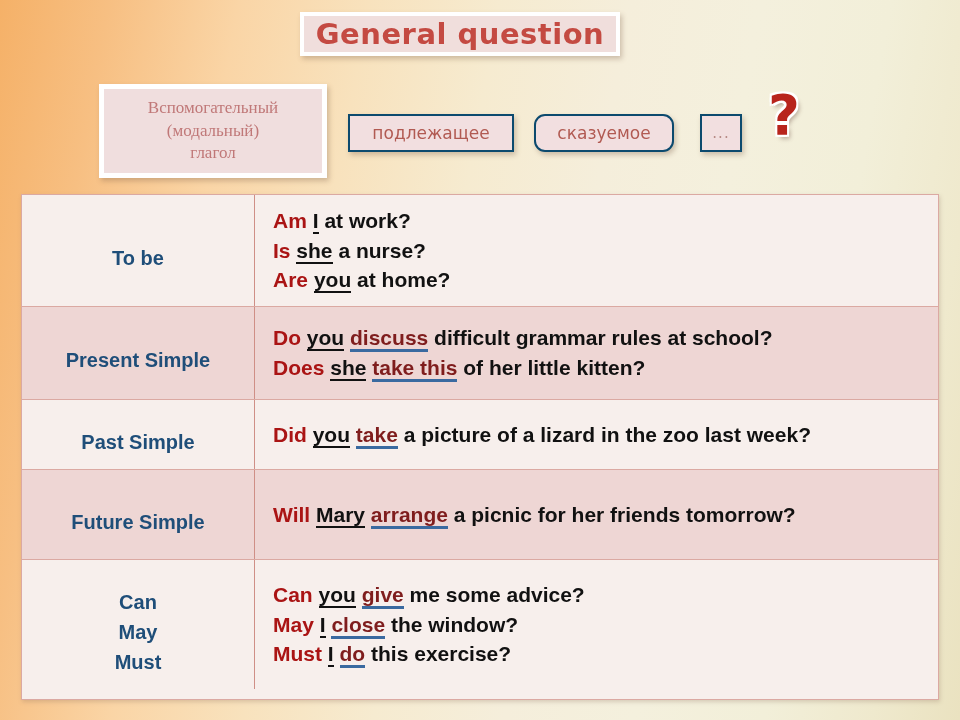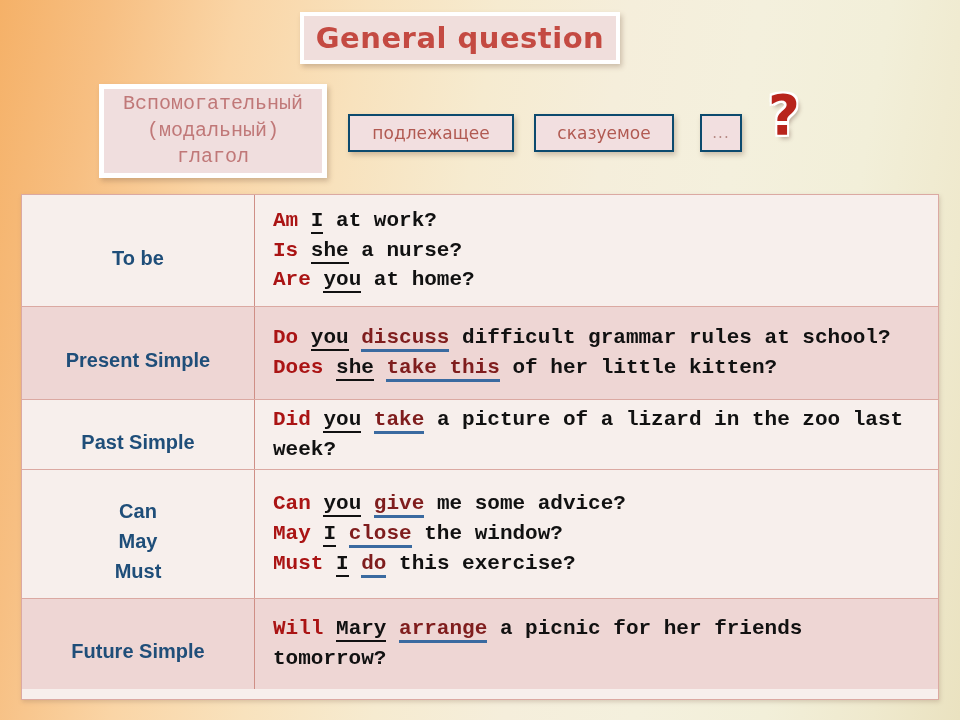--- a/index.html
+++ b/index.html
@@ -24,21 +24,21 @@
       #eae2c0 100%);
     position: relative;
   }
 
   
   .title-box {
     position: absolute;
     left: 300px;
     top: 12px;
     width: 320px;
-    height: 52px;
+    height: 44px;
     background: #f0dedc;
     border: 4px solid #ffffff;
     box-sizing: border-box;
     box-shadow: 2px 3px 5px rgba(120, 90, 70, 0.33);
     display: flex;
     align-items: center;
     justify-content: center;
   }
   .title-text {
     font-family: "DejaVu Sans", sans-serif;
@@ -59,22 +59,22 @@
     background: #f0dede;
     border: 5px solid #ffffff;
     box-sizing: border-box;
     box-shadow: 2px 3px 5px rgba(120, 90, 70, 0.33);
     display: flex;
     flex-direction: column;
     align-items: center;
     justify-content: center;
   }
   .legend-aux span {
-    font-family: Liberation Mono, monospace;
-    font-size: 20px;
+    font-family: Liberation Serif, serif;
+    font-size: 17px;
     color: #c07878;
     line-height: 1.32;
     text-align: center;
     white-space: nowrap;
   }
 
   .legend-chip {
     position: absolute;
     background: #f2dfe0;
     border: 2px solid #0c4a6e;
@@ -84,21 +84,21 @@
     align-items: center;
     justify-content: center;
   }
   .legend-chip span {
     font-family: "DejaVu Sans", sans-serif;
     font-size: 17px;
     color: #b15a52;
     white-space: nowrap;
   }
   .chip-subject { left: 348px; top: 114px; width: 166px; height: 38px; }
-  .chip-predicate { left: 534px; top: 114px; width: 140px; height: 38px; }
+  .chip-predicate { left: 534px; top: 114px; width: 140px; height: 38px; border-radius: 11px; }
   .chip-ellipsis { left: 700px; top: 114px; width: 42px; height: 38px; }
   .chip-ellipsis span { font-size: 15px; color: #b78b86; letter-spacing: 1px; }
 
   .qmark {
     position: absolute;
     left: 768px;
     top: 88px;
     font-family: "DejaVu Sans", sans-serif;
     font-size: 55px;
     font-weight: bold;
@@ -157,21 +157,21 @@
 
   .tcell-body {
     flex: 1 1 auto;
     box-sizing: border-box;
     padding: 12px 10px 12px 18px;
     display: flex;
     flex-direction: column;
     justify-content: center;
   }
   .sentence {
-    font-family: Liberation Mono, monospace;
+    font-family: Liberation Sans, sans-serif;
     font-size: 21px;
     font-weight: bold;
     color: #111111;
     line-height: 1.42;
   }
   .aux  { color: #aa1414; }
   .subj { color: #111111; border-bottom: 2px solid #111111; }
   .pred { color: #7f1d1d; border-bottom: 3px solid #3a6aa0; }
 
   
@@ -260,20 +260,34 @@
     <div class="tcell-body">
       <div class="sentence">
         <span class="aux">Did</span>
         <span class="subj">you</span>
         <span class="pred">take</span>
         <span>a picture of a lizard in the zoo last week?</span>
       </div>
     </div>
   </div>
 
+  <div class="trow dark r3">
+    <div class="tcell-label">
+      <div class="lbl">Future Simple</div>
+    </div>
+    <div class="tcell-body">
+      <div class="sentence">
+        <span class="aux">Will</span>
+        <span class="subj">Mary</span>
+        <span class="pred">arrange</span>
+        <span>a picnic for her friends tomorrow?</span>
+      </div>
+    </div>
+  </div>
+
   <div class="trow light r4">
     <div class="tcell-label">
       <div class="lbl">Can</div>
       <div class="lbl">May</div>
       <div class="lbl">Must</div>
     </div>
     <div class="tcell-body">
       <div class="sentence">
         <span class="aux">Can</span>
         <span class="subj">you</span>
@@ -288,27 +302,13 @@
       </div>
       <div class="sentence">
         <span class="aux">Must</span>
         <span class="subj">I</span>
         <span class="pred">do</span>
         <span>this exercise?</span>
       </div>
     </div>
   </div>
 
-  <div class="trow dark r3">
-    <div class="tcell-label">
-      <div class="lbl">Future Simple</div>
-    </div>
-    <div class="tcell-body">
-      <div class="sentence">
-        <span class="aux">Will</span>
-        <span class="subj">Mary</span>
-        <span class="pred">arrange</span>
-        <span>a picnic for her friends tomorrow?</span>
-      </div>
-    </div>
-  </div>
-
 </div>
 
 </body></html>

